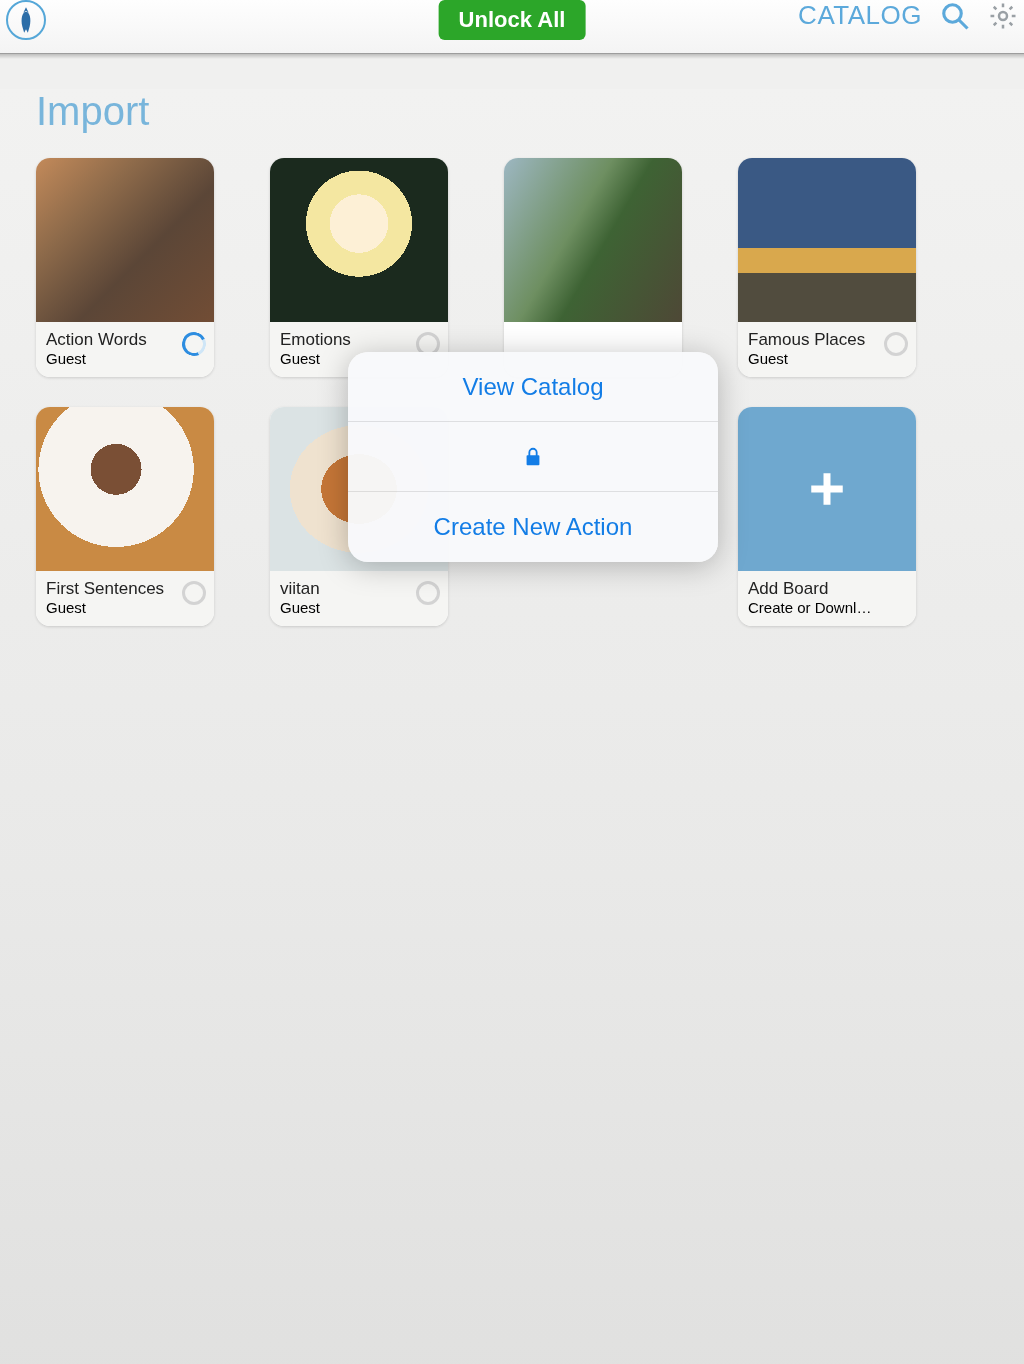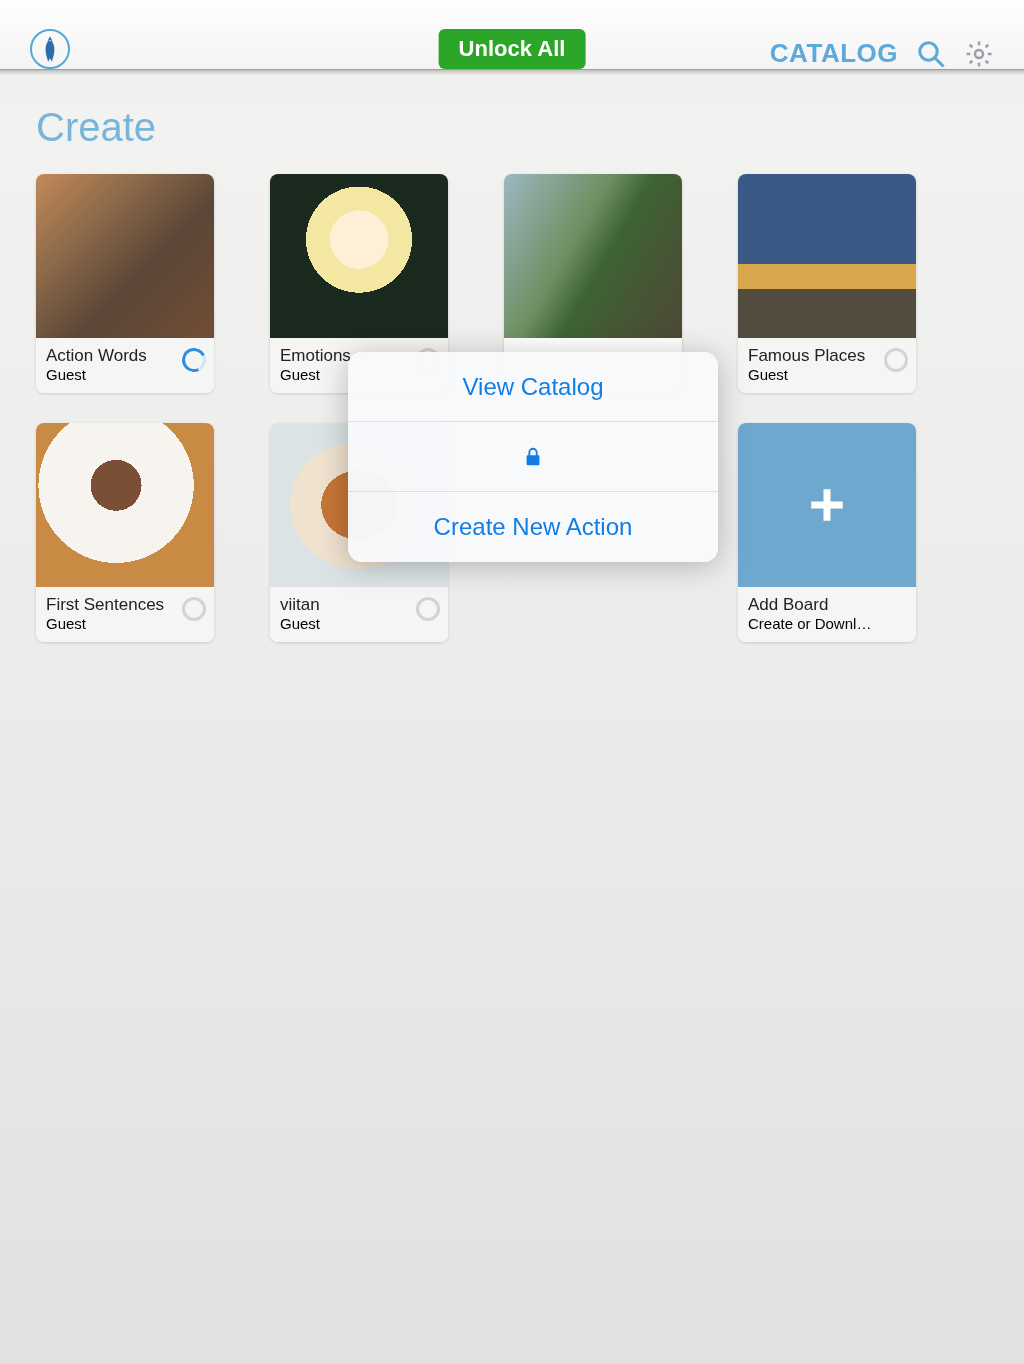--- a/index.html
+++ b/index.html
@@ -1,37 +1,37 @@
 <!DOCTYPE html>
 <html><head>
   <meta charset="utf-8">
   <style>
     *{margin:0;padding:0;box-sizing:border-box}
     body{font-family:-apple-system,Helvetica,Arial,sans-serif;width:1024px;height:1364px;background:#f0f0ef;overflow:hidden;position:relative}
-    .topbar{height:70px;background:linear-gradient(#fefefe,#f4f4f4);border-bottom:1px solid #ccc;display:flex;align-items:flex-end;padding:0 30px;position:relative}
+    .topbar{height:54px;background:linear-gradient(#fefefe,#f4f4f4);border-bottom:1px solid #ccc;display:flex;align-items:flex-start;padding:0 6px;position:relative}
     .topbar::after{content:"";position:absolute;left:0;right:0;bottom:-6px;height:6px;background:linear-gradient(rgba(0,0,0,.25),transparent)}
     .logo{width:40px;height:40px;border:2px solid #55a7d8;border-radius:50%;display:flex;align-items:center;justify-content:center}
     .logo svg{width:22px;height:28px}
     .unlock{position:absolute;left:50%;transform:translateX(-50%);background:#2ca629;color:#fff;font-weight:600;font-size:22px;padding:7px 20px;border-radius:6px;border:none}
     .right-nav{margin-left:auto;display:flex;align-items:center;gap:18px}
-    .catalog-link{color:#5ca9db;font-size:26px;letter-spacing:.5px;font-weight:700}
+    .catalog-link{color:#5ca9db;font-size:26px;letter-spacing:.5px;font-weight:400}
     .icon-btn{display:flex;align-items:center;justify-content:center}
     .icon-btn svg{width:30px;height:30px}
     .page-title{color:#78b5db;font-size:40px;font-weight:400;margin:35px 0 24px 36px}
     .grid{display:grid;grid-template-columns:repeat(4,178px);gap:30px 56px;padding:0 36px}
-    .card{background:#fff;border-radius:8px;overflow:hidden;box-shadow:0 1px 3px rgba(0,0,0,.15);position:relative}
+    .card{background:#fff;border-radius:14px;overflow:hidden;box-shadow:0 1px 3px rgba(0,0,0,.15);position:relative}
     .thumb{width:100%;height:164px;background:#888;display:flex;align-items:center;justify-content:center}
     .thumb.add{background:#6fa8cf}
     .thumb.add svg{width:42px;height:42px}
     .card-footer{padding:8px 10px 10px;position:relative;background:#f5f5f3;min-height:52px}
     .card-title{font-size:17px;color:#222;white-space:nowrap;overflow:hidden;text-overflow:ellipsis}
     .card-sub{font-size:15px;color:#000000;white-space:nowrap;overflow:hidden;text-overflow:ellipsis;max-width:130px}
     .ring{position:absolute;right:8px;top:10px;width:24px;height:24px;border:3px solid #d3d3d3;border-radius:50%}
     .ring.blue{border-color:#2d8de0;border-right-color:#cfe6f7;transform:rotate(20deg)}
-    .popover{position:absolute;left:348px;top:352px;width:370px;background:rgba(248,249,251,.97);border-radius:14px;box-shadow:0 4px 30px rgba(0,0,0,.25);overflow:hidden}
+    .popover{position:absolute;left:348px;top:352px;width:370px;background:rgba(248,249,251,.97);border-radius:20px;box-shadow:0 4px 30px rgba(0,0,0,.25);overflow:hidden}
     .popover::after{content:"";position:absolute;right:-10px;top:190px;border-top:14px solid transparent;border-bottom:14px solid transparent;border-left:14px solid rgba(248,249,251,.97)}
     .menu-item{height:70px;display:flex;align-items:center;justify-content:center;border-bottom:1px solid rgba(0,0,0,.1);color:#137de6;font-size:24px;gap:14px;padding:0 20px}
     .menu-item:last-child{border-bottom:none}
     .content-bg{background:linear-gradient(to bottom,#f2f2f1,#e9e9e8 60%,#e0e0df);min-height:1310px}
     
     .t-cat{background:linear-gradient(135deg,#c38a5a 0%,#8d6a4a 30%,#5b4637 60%,#724d35 100%)}
     .t-girl{background:radial-gradient(circle at 50% 40%,#fdf0d6 0 22%,#f4e7a1 22% 40%,#1b2a1e 40% 100%)}
     .t-lizard{background:linear-gradient(120deg,#9db7c2 0%,#6e8f61 40%,#3e6334 55%,#4e4836 100%)}
     .t-temple{background:linear-gradient(180deg,#3a5984 0 55%,#d9a84d 55% 70%,#514c3e 70% 100%)}
     .t-baker{background:radial-gradient(circle at 45% 38%,#7a4f35 0 18%,#f7f3ee 18% 55%,#c98a44 55% 100%)}
@@ -60,21 +60,21 @@
     <span class="icon-btn">
       <svg viewBox="0 0 24 24" fill="none" stroke="#9aa0a5" stroke-width="2">
           <circle cx="12" cy="12" r="3.2"></circle>
           <path d="M12 2v3M12 19v3M2 12h3M19 12h3M4.6 4.6l2.1 2.1M17.3 17.3l2.1 2.1M4.6 19.4l2.1-2.1M17.3 6.7l2.1-2.1"></path>
         </svg>
     </span>
   </div>
 </div>
 
 <div class="content-bg">
-  <h1 class="page-title">Create</h1>
+  <h1 class="page-title">Import</h1>
 
   <div class="grid">
 
     <div class="card">
       <div class="thumb t-cat"></div>
       <div class="card-footer">
         <div class="card-title">Action Words</div>
         <div class="card-sub">Guest</div>
         <div class="ring blue"></div>
       </div>

